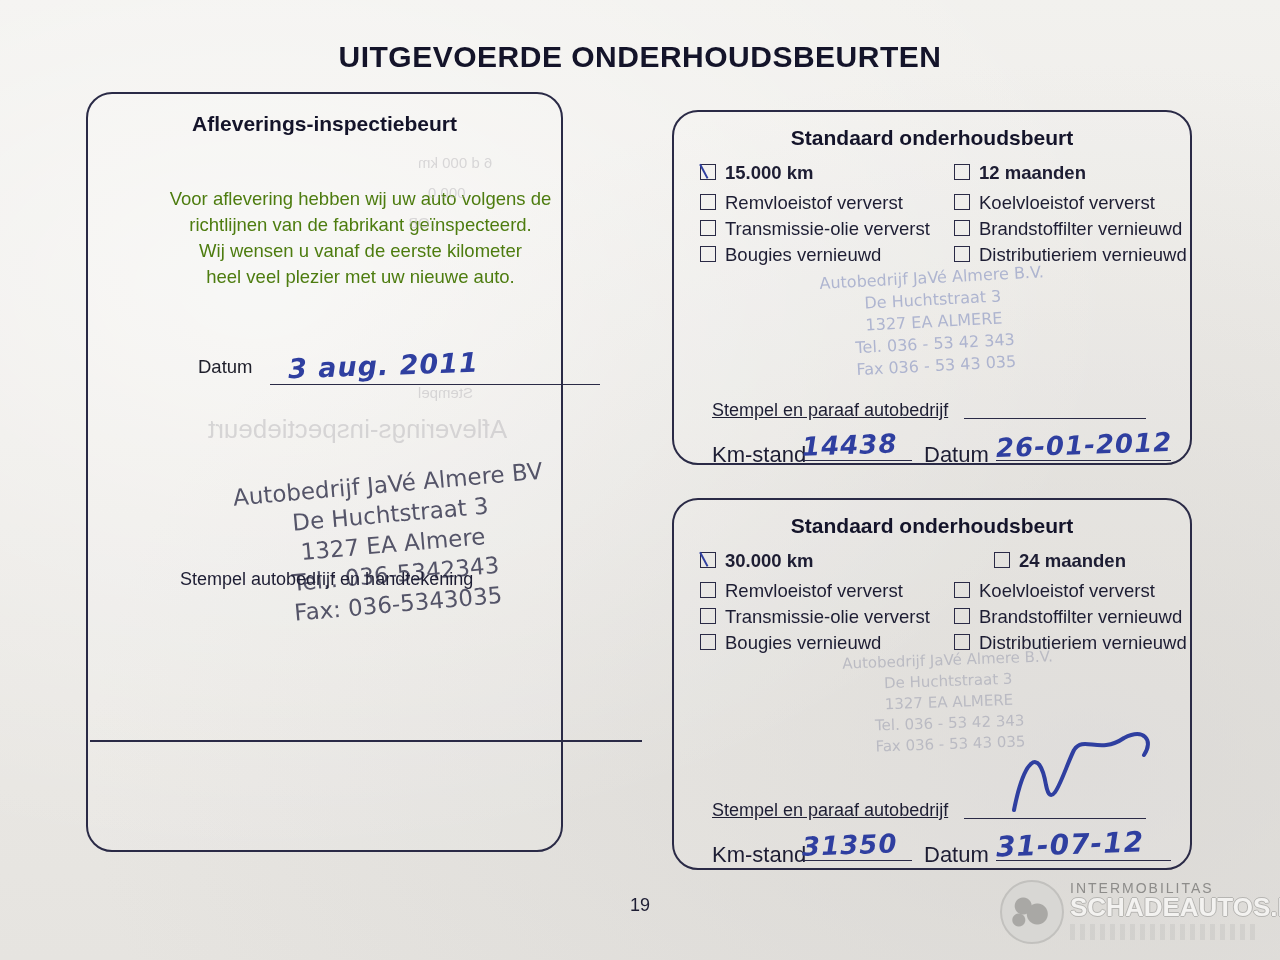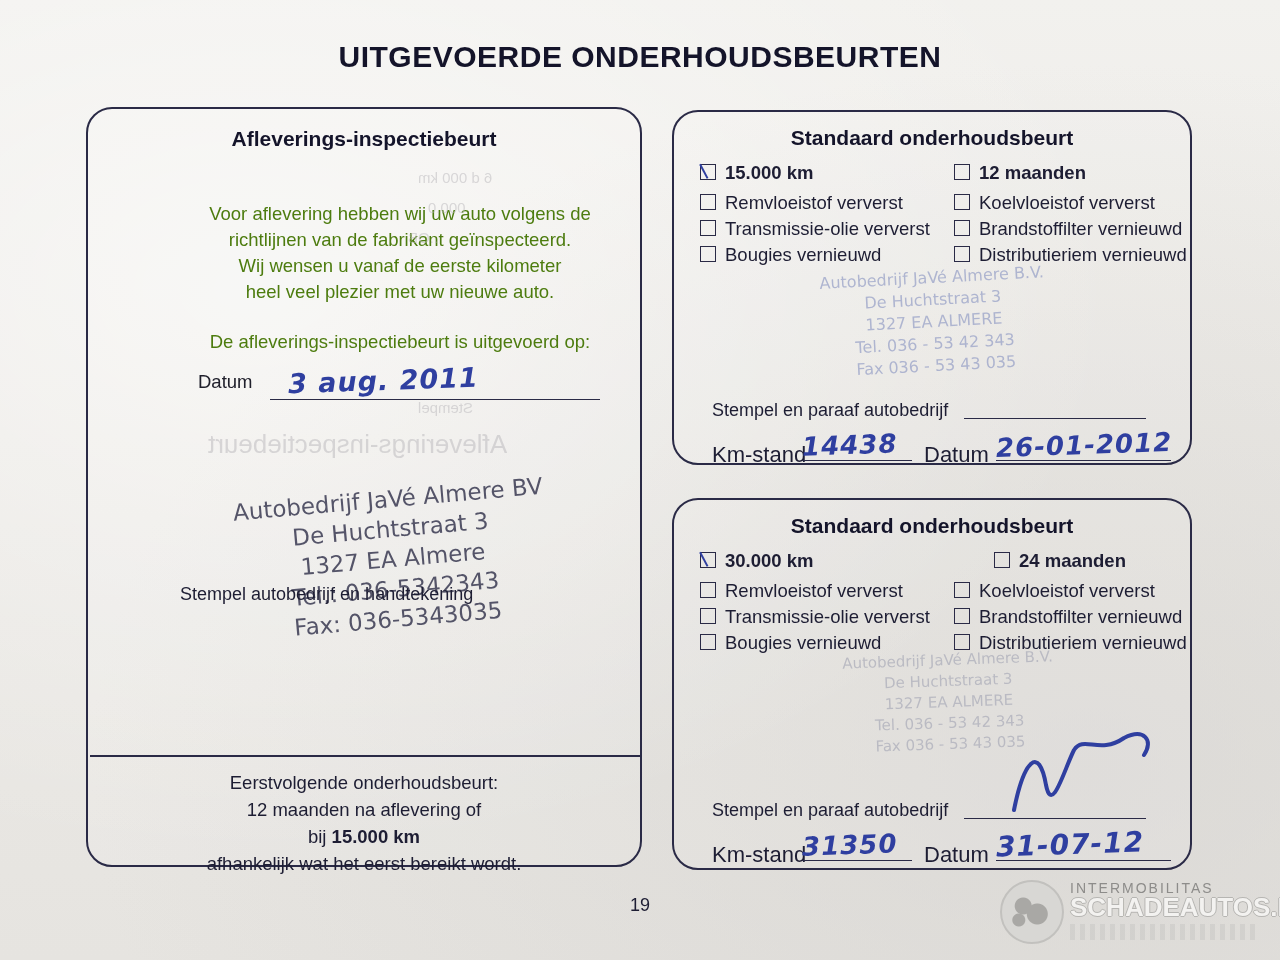--- a/index.html
+++ b/index.html
@@ -29,21 +29,21 @@
 
   .box{
     position:absolute;
     border:2px solid #2a2a46;
     border-radius:26px;
     background:rgba(255,255,255,0.10);
     box-sizing:border-box;
   }
 
   
-  #left-box{left:86px;top:107px;width:556px;height:760px;}
+  #left-box{left:86px;top:92px;width:477px;height:760px;}
   .left-title{
     position:absolute;top:18px;left:0;width:100%;
     text-align:center;font-size:21px;font-weight:bold;color:#14142a;
   }
   .left-para{
     position:absolute;left:0;width:100%;text-align:center;
     font-size:18.5px;line-height:26px;color:#4d7c0f;padding-left:36px;
   }
   #para1{top:92px;}
   #para2{top:220px;}
@@ -105,21 +105,21 @@
   }
   .cb.checked::after{
     content:"";position:absolute;left:1px;top:-5px;
     width:14px;height:16px;
     border-left:2px solid #2f3fa0;
     transform:rotate(-28deg);
   }
   .col-a{left:26px;}
   .col-b{left:280px;}
   .stempel-line{
-    position:absolute;left:38px;font-size:18px;color:#1d1d33;
+    position:absolute;left:38px;font-size:18px;color:#1d1d33;text-decoration:underline;
   }
   .km-line{
     position:absolute;left:38px;font-size:22px;color:#1d1d33;
   }
 
   .page-num{
     position:absolute;top:895px;left:0;width:1280px;text-align:center;
     font-size:18px;color:#1d1d33;
   }
 
@@ -161,21 +161,20 @@
 
 <div class="box" id="left-box">
 
   <div class="left-title">Afleverings-inspectiebeurt</div>
 
   <div class="left-para" id="para1" style="white-space:pre-line">Voor aflevering hebben wij uw auto volgens de
 richtlijnen van de fabrikant geïnspecteerd.
 Wij wensen u vanaf de eerste kilometer
 heel veel plezier met uw nieuwe auto.</div>
 
-  <div class="left-para" id="para2">De afleverings-inspectiebeurt is uitgevoerd op:</div>
 
   <div class="datum-line">Datum</div>
   <div class="rule" style="left:182px;top:290px;width:330px;"></div>
   <div class="hand" style="left:200px;top:256px;font-size:27px;">3 aug. 2011</div>
 
   <div class="ghost" style="left:330px;top:290px;">Stempel</div>
   <div class="ghost" style="left:120px;top:320px;font-size:26px;">Afleverings-inspectiebeurt</div>
   <div class="ghost" style="left:330px;top:60px;">6 d 000 km</div>
   <div class="ghost" style="left:340px;top:90px;">000.0</div>
   <div class="ghost" style="left:320px;top:120px;">..OB</div>
@@ -185,28 +184,20 @@
     <div>De Huchtstraat 3</div>
     <div>1327 EA  Almere</div>
     <div>Tel.: 036-5342343</div>
     <div>Fax: 036-5343035</div>
   </div>
 
   <div class="stempel-label" style="left:92px;top:475px;">Stempel autobedrijf en handtekening</div>
 
   <div class="left-divider"></div>
 
-  <div class="left-footer">
-    <div>Eerstvolgende onderhoudsbeurt:</div>
-    <div>12 maanden na aflevering of</div>
-    <div>
-      <span>bij </span><b>15.000 km</b>
-    </div>
-    <div>afhankelijk wat het eerst bereikt wordt.</div>
-  </div>
 </div>
 
 <div class="box" id="right-box-1">
   <div class="svc-title">Standaard onderhoudsbeurt</div>
 
   <div class="cb-row col-a" style="top:50px;font-weight:bold;">
     <span class="cb checked"></span><span>15.000 km</span>
   </div>
   <div class="cb-row col-b" style="top:50px;font-weight:bold;">
     <span class="cb"></span><span>12 maanden</span>

